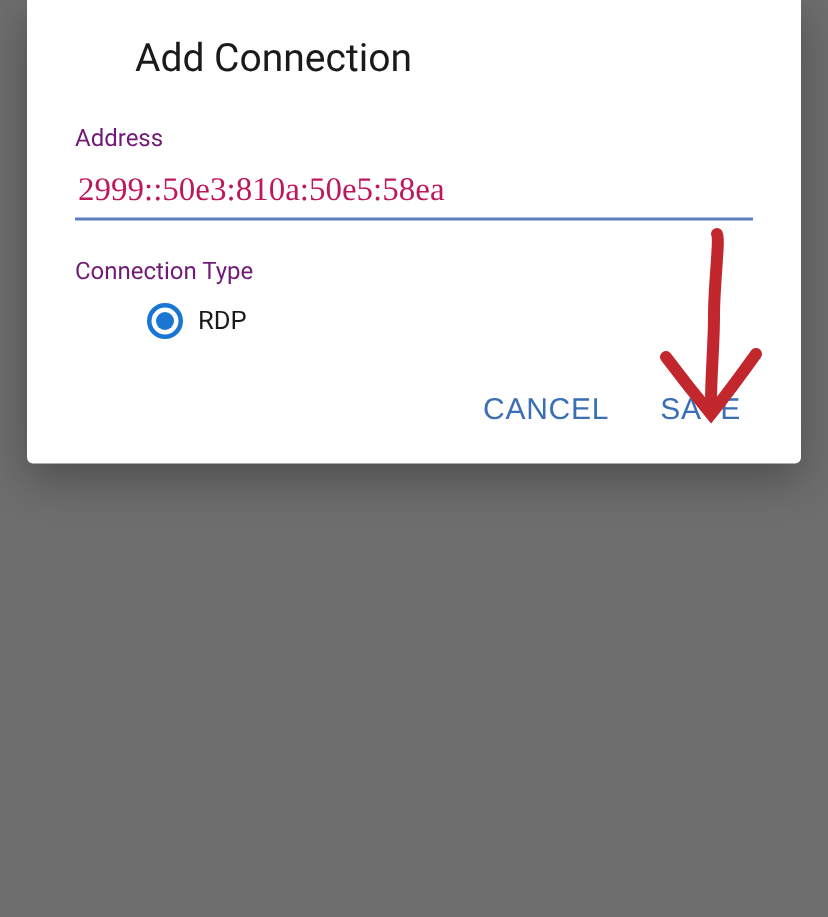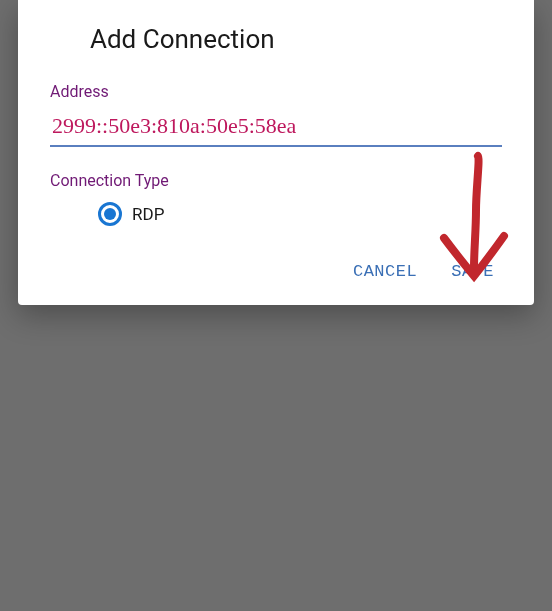--- a/index.html
+++ b/index.html
@@ -92,26 +92,26 @@
     .dialog-actions {
       display: flex;
       justify-content: flex-end;
       gap: 26px;
       padding-right: 4px;
     }
     .flat-btn {
       background: none;
       border: none;
       color: #3a6fb5;
-      font-size: 17px;
+      font-size: 20px;
       font-weight: 500;
       letter-spacing: 0.5px;
       cursor: pointer;
       padding: 6px 4px;
-      font-family: Liberation Mono, monospace;
+      font-family: Liberation Sans, sans-serif;
     }
     .annotation-arrow {
       position: absolute;
       top: 150px;
       left: 430px;
       pointer-events: none;
     }
   </style>
 </head>
 <body>

